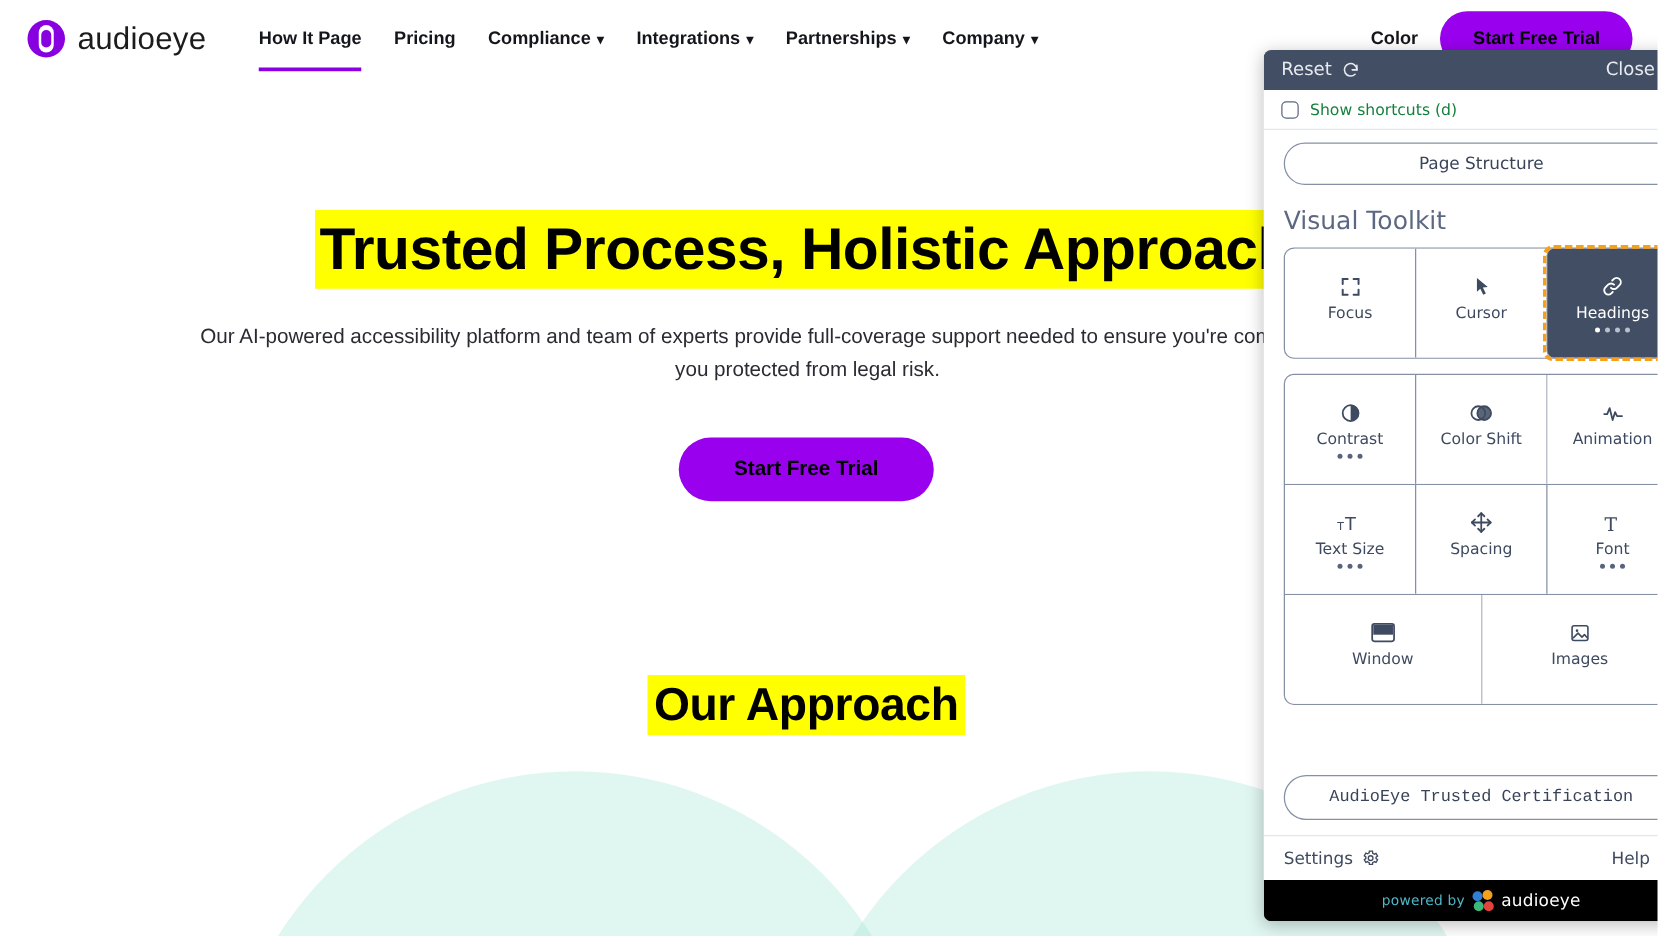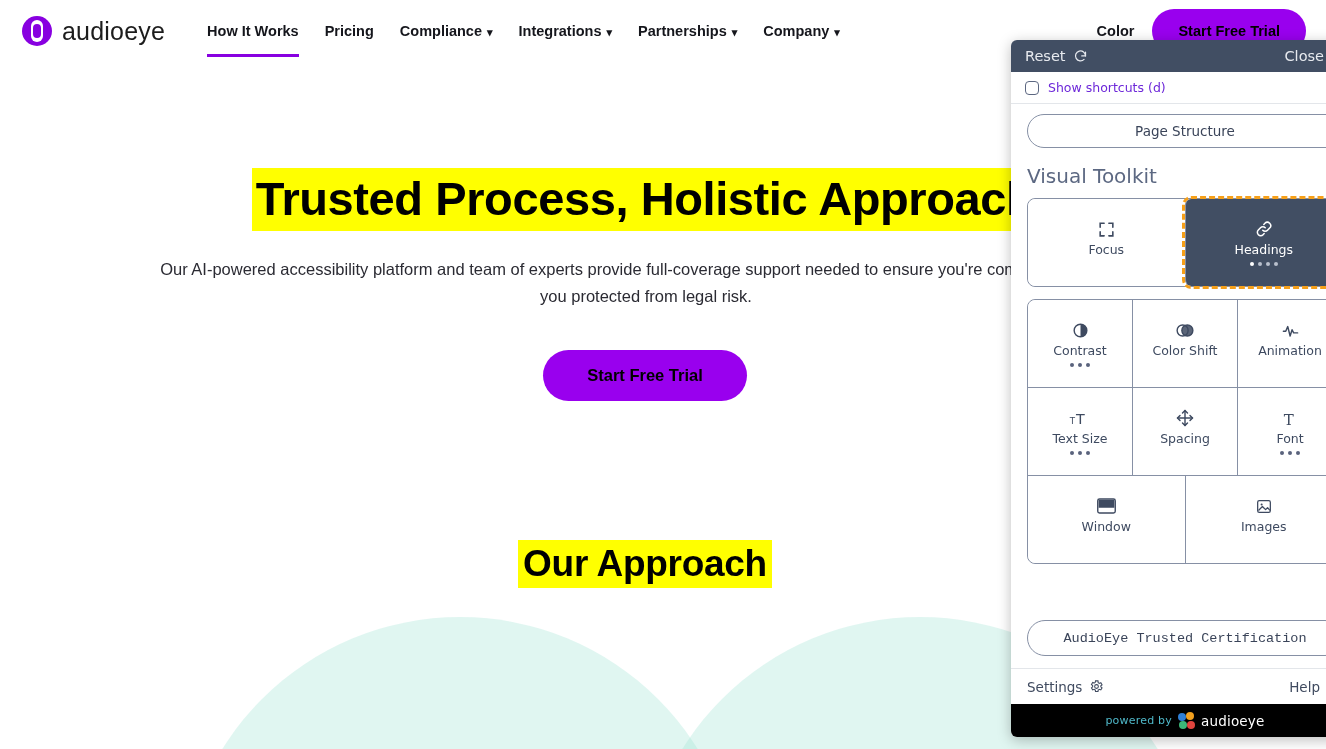--- a/index.html
+++ b/index.html
@@ -97,21 +97,21 @@
   .ico { display: inline-flex; align-items: center; justify-content: center; }
 
   .w-shortcuts {
     flex: 0 0 32px; display: flex; align-items: center; gap: 9px;
     padding: 0 14px; border-bottom: 1px solid #e3e6ea; background: #fff;
   }
   .cbox {
     width: 14px; height: 14px; border: 1.5px solid #5c6781; border-radius: 4px;
     background: #fff; cursor: pointer; flex: 0 0 14px;
   }
-  .w-shortcuts-label { font-size: 12.5px; color: #6d28d9; }
+  .w-shortcuts-label { font-size: 12.5px; color: #15803d; }
 
   .w-body { flex: 1 1 auto; overflow: hidden; position: relative; background: #fff; }
   .w-body-inner { padding: 10px 16px 0; }
 
   .page-structure-btn {
     width: 100%; height: 34px; border: 1px solid #8690a5; border-radius: 18px;
     background: #fff; color: #3a4459; font-size: 13.5px; cursor: pointer;
     font-family: "DejaVu Sans", sans-serif;
   }
   .vt-title { font-size: 20px; color: #5c6882; margin: 16px 0 10px; font-weight: normal; }
@@ -192,21 +192,21 @@
     <span class="brand-mark">
       <span class="ring"></span>
         <span class="slot"></span>
         <span class="slot2"></span>
     </span>
     <span class="brand-text">audioeye</span>
   </div>
 
   <div class="nav-links">
     <div class="nav-link active">
-      <span>How It Works</span>
+      <span>How It Page</span>
     </div>
     <div class="nav-link">
       <span>Pricing</span>
     </div>
     <div class="nav-link">
       <span>Compliance</span>
       <span class="caret">▾</span>
     </div>
     <div class="nav-link">
       <span>Integrations</span>
@@ -281,20 +281,29 @@
           <div class="tile">
             <span class="tile-icon">
               <svg width="19" height="19" viewBox="0 0 24 24" fill="none" stroke="#3e4a60" stroke-width="2" stroke-linecap="round">
                 <path d="M4 9V4h5M20 9V4h-5M4 15v5h5M20 15v5h-5"></path>
               </svg>
             </span>
             <span class="tile-label">Focus</span>
             <span class="dots"></span>
           </div>
 
+          <div class="tile">
+            <span class="tile-icon">
+              <svg width="19" height="19" viewBox="0 0 24 24" fill="#3e4a60">
+                <path d="M7 3l11 9-5 .6 3 6-2.6 1.3-3-6L7 17z"></path>
+              </svg>
+            </span>
+            <span class="tile-label">Cursor</span>
+            <span class="dots"></span>
+          </div>
 
           <div class="tile selected">
             <span class="tile-icon">
               <svg width="20" height="20" viewBox="0 0 24 24" fill="none" stroke="#ffffff" stroke-width="1.8" stroke-linecap="round">
                 <path d="M10.5 13.5a4 4 0 0 0 5.7 0l2.6-2.6a4 4 0 0 0-5.7-5.7l-1.3 1.3"></path>
                 <path d="M13.5 10.5a4 4 0 0 0-5.7 0l-2.6 2.6a4 4 0 1 0 5.7 5.7l1.3-1.3"></path>
               </svg>
             </span>
             <span class="tile-label">Headings</span>
             <span class="dots">

